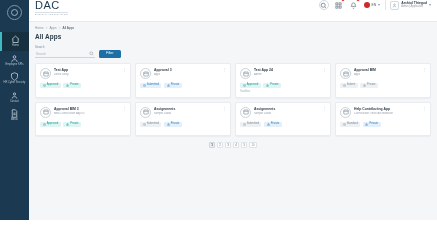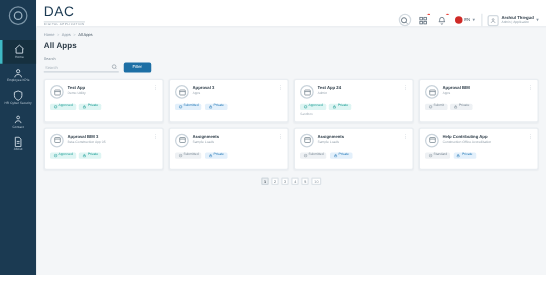--- a/index.html
+++ b/index.html
@@ -40,21 +40,21 @@
   .nav-label {
     font-size:2.6px; color:#b4c4d0; line-height:1; text-align:center;
     letter-spacing:0.02px; white-space:nowrap; transform:scale(1); 
   }
 
   
   .main { flex:1; display:flex; flex-direction:column; height:220px; background:#f4f6f8; }
 
   
   .topbar {
-    height:22px; background:#ffffff; display:flex; align-items:flex-end;
+    height:22px; background:#ffffff; display:flex; align-items:flex-start;
     padding:0 6px 0 4px; border-bottom:1px solid #e6eaee; flex:0 0 22px;
   }
   .logo-wrap { display:flex; flex-direction:column; justify-content:center; margin-left:2px; }
   .logo-text {
     font-size:11px; font-weight:400; color:#1b3a52; letter-spacing:0.5px;
     line-height:11px; font-family:"Liberation Sans", sans-serif;
   }
   .logo-sub {
     font-size:2.4px; color:#8a98a5; letter-spacing:0.4px; line-height:3px;
     border-top:0.5px solid #d9dfe4; padding-top:0.5px; margin-top:0.5px;

